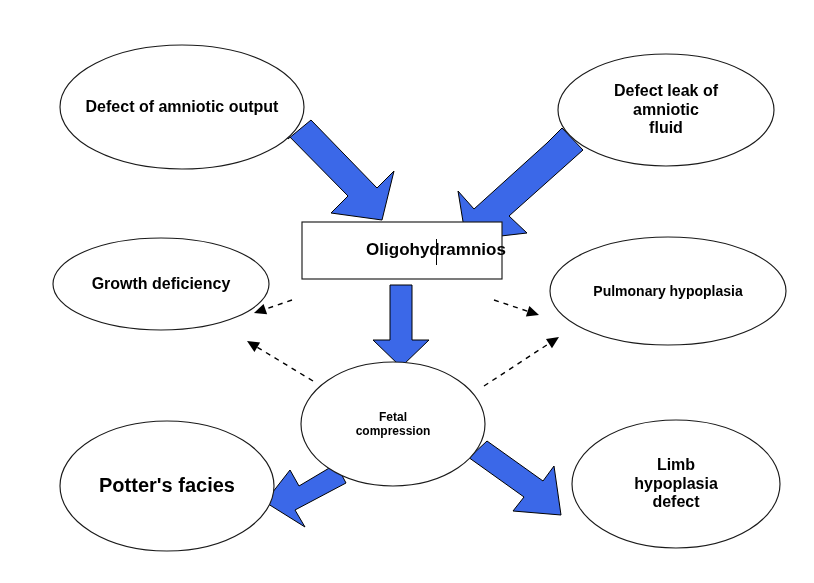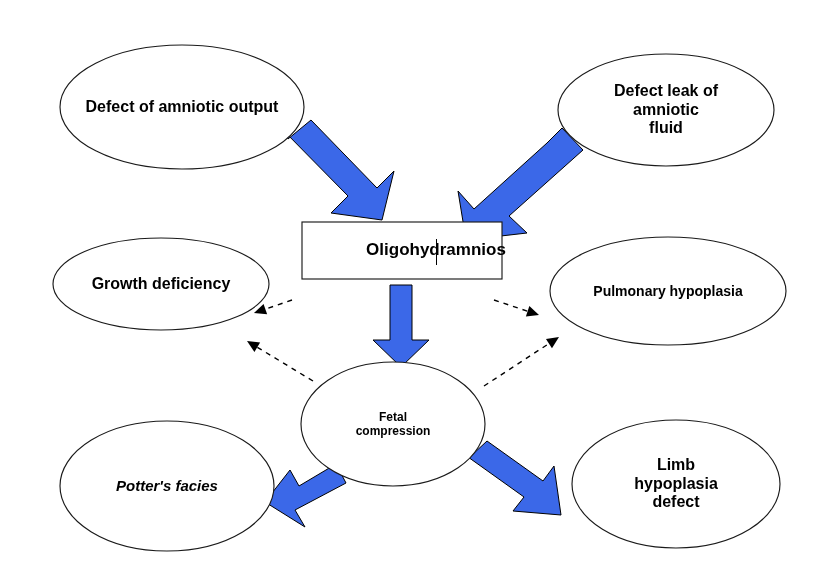--- a/index.html
+++ b/index.html
@@ -114,21 +114,21 @@
   <div id="node-labels">
       <div class="node-label" style="font-size: 16px; color: rgb(0, 0, 0); left: 60px; top: 45px; width: 244px; height: 124px;">Defect of amniotic output</div>
       <div class="node-label" style="font-size: 16px; color: rgb(0, 0, 0); left: 558px; top: 54px; width: 216px; height: 112px;">Defect leak of
 amniotic
 fluid</div>
       <div class="node-label" style="font-size: 17px; color: rgb(0, 0, 0); left: 302px; top: 222px; width: 200px; height: 57px; margin-left: 34px;">Oligohydramnios</div>
       <div class="node-label" style="font-size: 16px; color: rgb(0, 0, 0); left: 53px; top: 238px; width: 216px; height: 92px;">Growth deficiency</div>
       <div class="node-label" style="font-size: 14px; color: rgb(0, 0, 0); left: 550px; top: 237px; width: 236px; height: 108px;">Pulmonary hypoplasia</div>
       <div class="node-label" style="font-size: 12px; color: rgb(0, 0, 0); left: 301px; top: 362px; width: 184px; height: 124px;">Fetal
 compression</div>
-      <div class="node-label" style="font-size: 15px; color: rgb(0, 0, 0); left: 60px; top: 421px; width: 214px; height: 130px; font-style: italic;">Potter's facies</div>
+      <div class="node-label" style="font-size: 20px; color: rgb(0, 0, 0); left: 60px; top: 421px; width: 214px; height: 130px;">Potter's facies</div>
       <div class="node-label" style="font-size: 16px; color: rgb(0, 0, 0); left: 572px; top: 420px; width: 208px; height: 128px;">Limb
 hypoplasia
 defect</div>
     </div>
 
   <div class="text-caret" id="caret" style="left: 436px; top: 239px; height: 26px;"></div>
 
 </div>
 
 </body></html>

